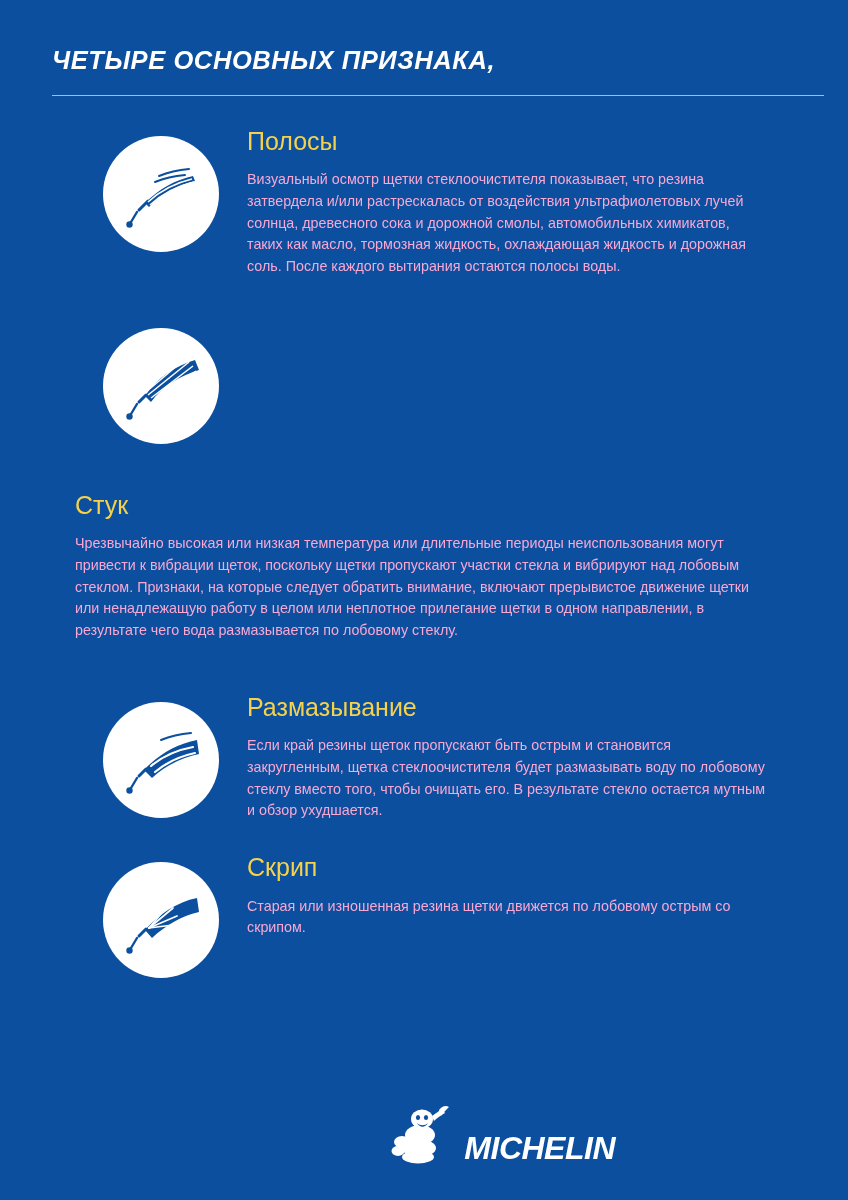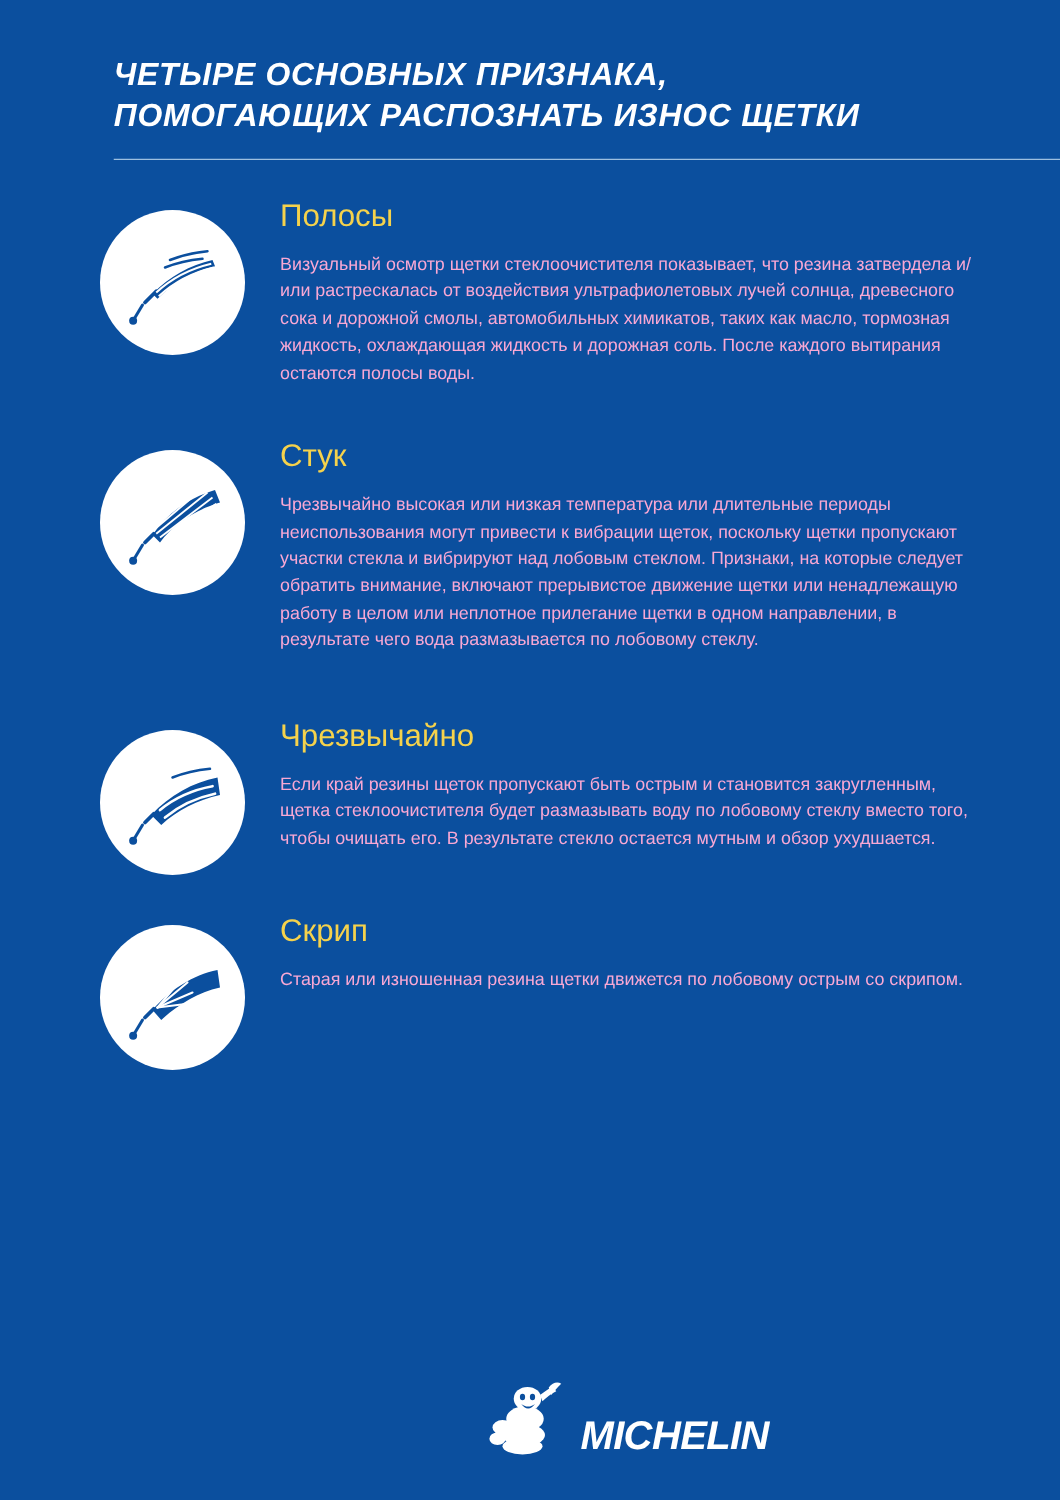--- a/index.html
+++ b/index.html
@@ -13,46 +13,45 @@
   .page {
     position: relative;
     width: 848px;
     height: 1200px;
     background: #0b4f9e;
     padding: 0;
   }
   
   .header {
     padding: 44px 60px 0 52px;
-    margin-left: 39px;
   }
   .title {
     color: #ffffff;
     font-size: 25.5px;
     font-weight: bold;
     font-style: italic;
     letter-spacing: 0.6px;
     line-height: 1.28;
     text-transform: uppercase;
   }
   .title-line { display: block; white-space: nowrap; }
   .divider {
     margin: 18px 0 0 0;
     height: 1px;
     background: #9dbfe0;
     width: 772px;
   }
   
-  .items { padding: 0 52px; }
+  .items { padding: 0 75px; }
   .item {
     display: flex;
     align-items: flex-start;
   }
   .item-1 { margin-top: 32px; }
-  .item-2 { margin-top: 42px; }
+  .item-2 { margin-top: 42px; flex-direction: column; }
   .item-3 { margin-top: 52px; }
   .item-4 { margin-top: 32px; }
 
   .icon-col {
     width: 172px;
     flex: 0 0 172px;
     display: flex;
     justify-content: center;
     padding-top: 8px;
   }
@@ -109,21 +108,20 @@
   }
 </style>
 </head>
 <body>
 
 <div class="page">
 
   <div class="header">
     <h1 class="title">
       <span class="title-line">ЧЕТЫРЕ ОСНОВНЫХ ПРИЗНАКА,</span>
-      <span class="title-line">ПОМОГАЮЩИХ РАСПОЗНАТЬ ИЗНОС ЩЕТКИ</span>
     </h1>
     <div class="divider"></div>
   </div>
 
   <div class="items">
 
     <div class="item item-1">
       <div class="icon-col">
         <div class="icon-circle">
           <svg width="92" height="92" viewBox="0 0 92 92">
@@ -195,21 +193,21 @@
               <path d="M36 52 C48 42 62 36 78 33"></path>
               <path d="M40 58 C52 48 66 42 80 39"></path>
             </g>
             <g stroke="#0b4f9e" stroke-width="2" fill="none" stroke-linecap="round">
               <path d="M46 26 C56 22 66 20 76 19"></path>
             </g>
           </svg>
         </div>
       </div>
       <div class="text-col">
-        <div class="item-title">Чрезвычайно</div>
+        <div class="item-title">Размазывание</div>
         <div class="item-body">Если край резины щеток пропускают быть острым и становится закругленным, щетка стеклоочистителя будет размазывать воду по лобовому стеклу вместо того, чтобы очищать его. В результате стекло остается мутным и обзор ухудшается.</div>
       </div>
     </div>
 
     <div class="item item-4">
       <div class="icon-col">
         <div class="icon-circle">
           <svg width="92" height="92" viewBox="0 0 92 92">
             <g fill="none" stroke="#0b4f9e" stroke-width="2.4" stroke-linecap="round">
               <path d="M22 64 L16 74"></path>

